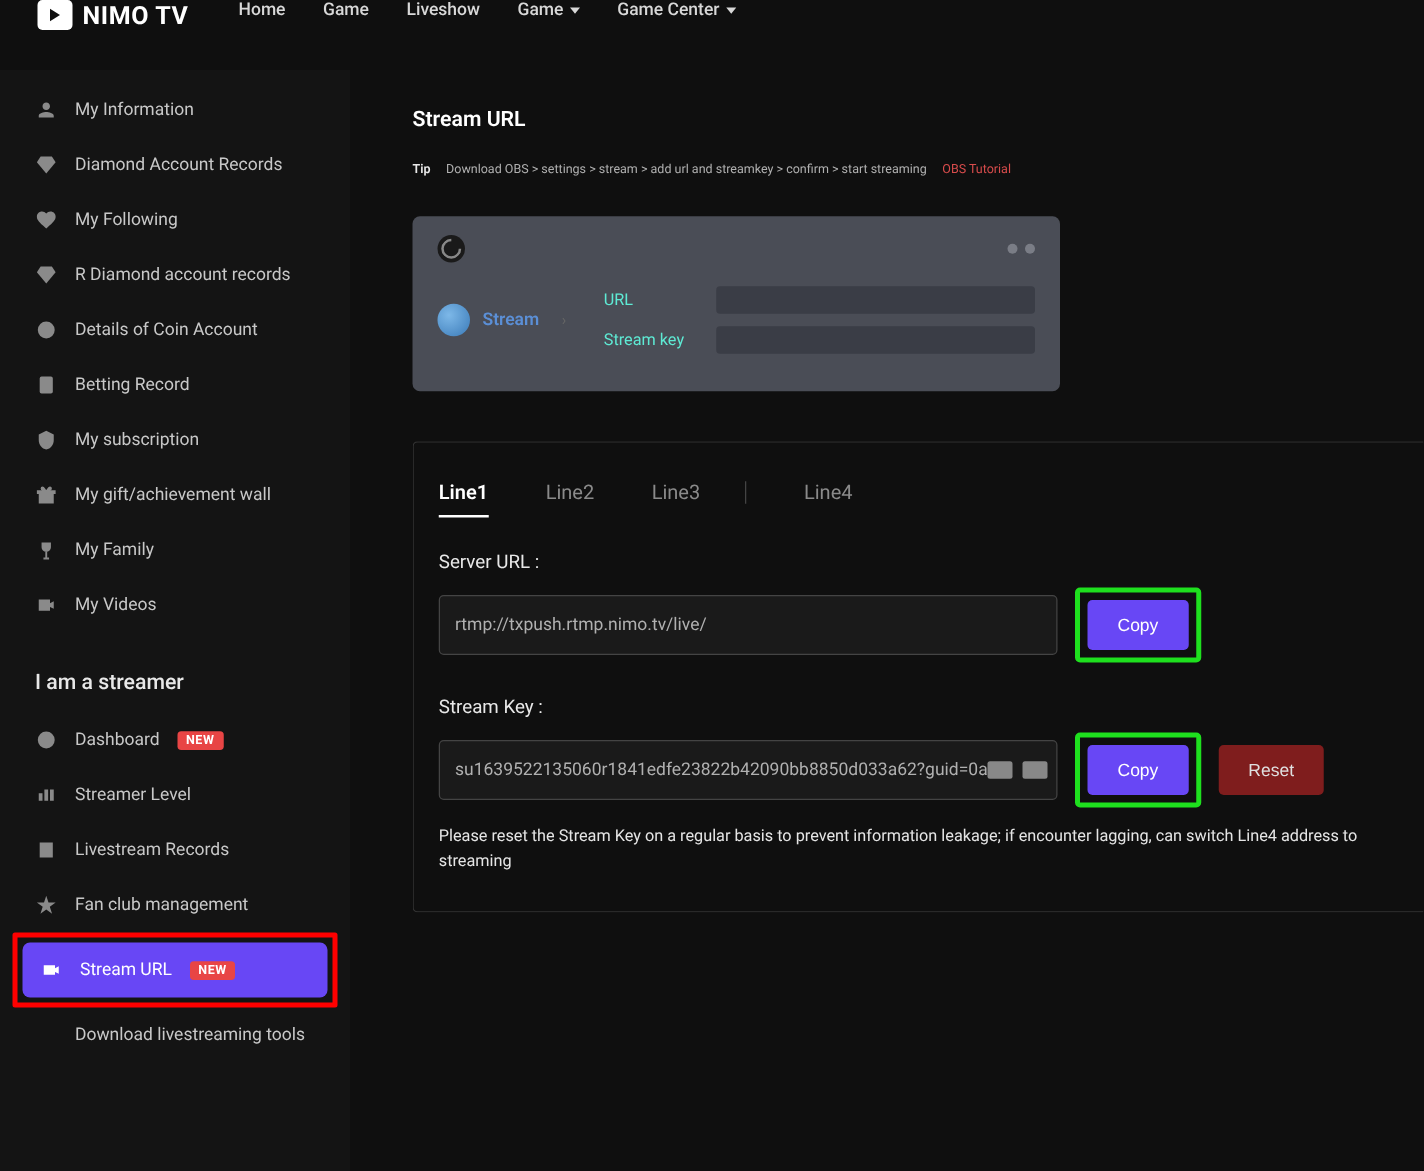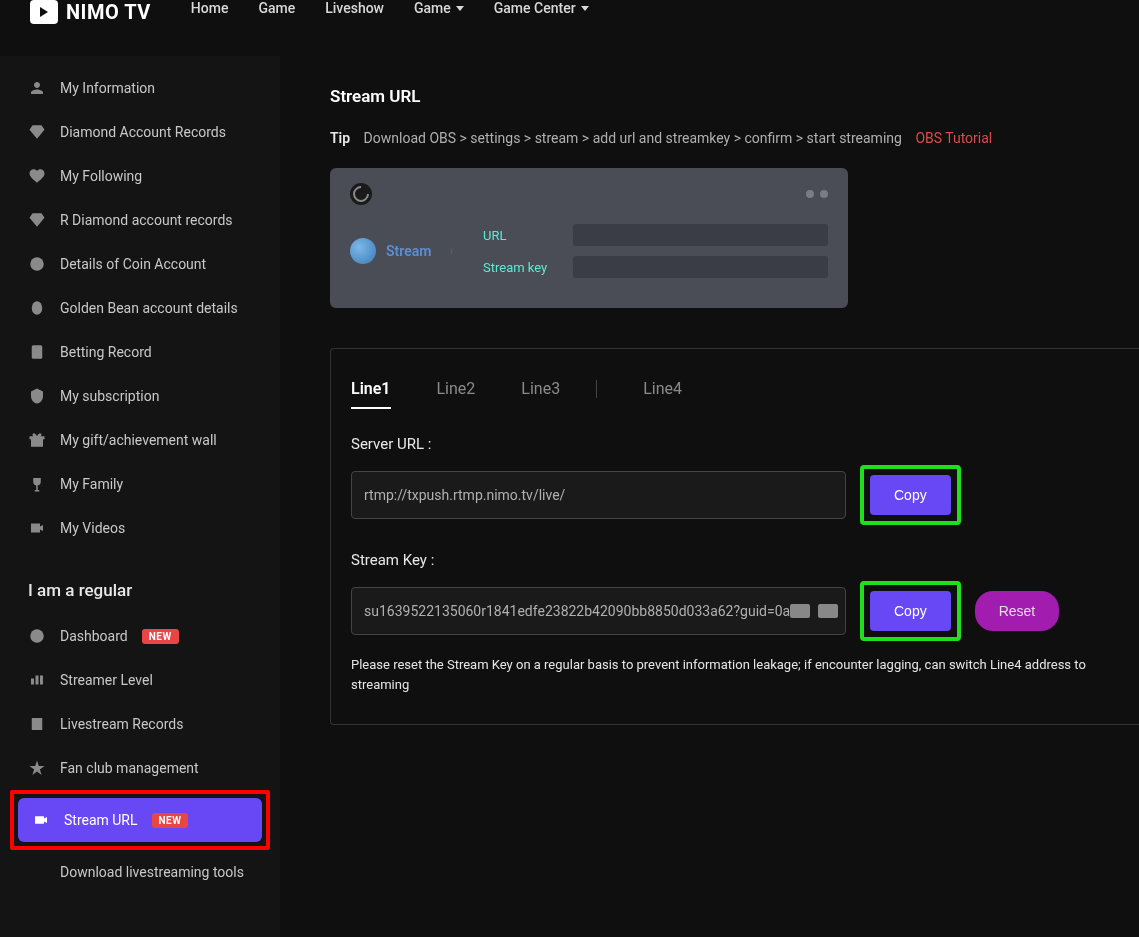--- a/index.html
+++ b/index.html
@@ -156,22 +156,22 @@
   padding: 30px 0 30px 50px;
   overflow-y: auto;
 }
 .page-title {
   color: #fff;
   font-size: 17px;
   font-weight: 600;
   margin-bottom: 24px;
 }
 .tip-row {
-  font-size: 14px;
-  margin-bottom: 22px;
+  font-size: 10px;
+  margin-bottom: 32px;
 }
 .tip-label { color: #e8e8e8; font-weight: 600; margin-right: 10px; }
 .tip-text { color: #b0b0b0; }
 .obs-link { color: #d94c4c; margin-left: 10px; cursor: pointer; }
 .obs-preview {
   width: 518px;
   height: 140px;
   background: #4a4d56;
   border-radius: 6px;
   padding: 14px 20px;
@@ -323,23 +323,22 @@
   font-size: 14px;
   font-weight: 500;
   cursor: pointer;
   text-align: center;
 }
 .btn-primary {
   background: #6847f5;
   color: #fff;
 }
 .btn-secondary {
-  background: #a21caf;
+  background: #7f1d1d;
   color: #e0e0e0;
-  border-radius: 18px;
 }
 .green-highlight {
   border: 4px solid #1ee01e;
   border-radius: 4px;
   padding: 6px;
 }
 .hint {
   color: #e5e5e5;
   font-size: 13px;
   margin-top: 14px;
@@ -415,28 +414,20 @@
       <span class="sidebar-icon">
           <svg viewBox="0 0 24 24" width="18" height="18">
             <circle cx="12" cy="12" r="9"></circle>
           </svg>
         </span>
       <span>Details of Coin Account</span>
     </div>
     <div class="sidebar-item">
       <span class="sidebar-icon">
           <svg viewBox="0 0 24 24" width="18" height="18">
-            <ellipse cx="12" cy="12" rx="7" ry="9"></ellipse>
-          </svg>
-        </span>
-      <span>Golden Bean account details</span>
-    </div>
-    <div class="sidebar-item">
-      <span class="sidebar-icon">
-          <svg viewBox="0 0 24 24" width="18" height="18">
             <path d="M7 3h10a2 2 0 012 2v14a2 2 0 01-2 2H7a2 2 0 01-2-2V5a2 2 0 012-2z"></path>
           </svg>
         </span>
       <span>Betting Record</span>
     </div>
     <div class="sidebar-item">
       <span class="sidebar-icon">
           <svg viewBox="0 0 24 24" width="18" height="18">
             <path d="M12 2l8 4v6c0 5-3.4 9.6-8 10-4.6-.4-8-5-8-10V6l8-4z"></path>
           </svg>
@@ -461,21 +452,21 @@
     </div>
     <div class="sidebar-item">
       <span class="sidebar-icon">
           <svg viewBox="0 0 24 24" width="18" height="18">
             <path d="M4 6h12v12H4zM16 10l4-2v8l-4-2z"></path>
           </svg>
         </span>
       <span>My Videos</span>
     </div>
 
-    <div class="section-header">I am a regular</div>
+    <div class="section-header">I am a streamer</div>
 
     <div class="sidebar-item">
       <span class="sidebar-icon">
           <svg viewBox="0 0 24 24" width="18" height="18">
             <circle cx="12" cy="12" r="9"></circle>
           </svg>
         </span>
       <span>Dashboard</span>
       <span class="badge-new">NEW</span>
     </div>

